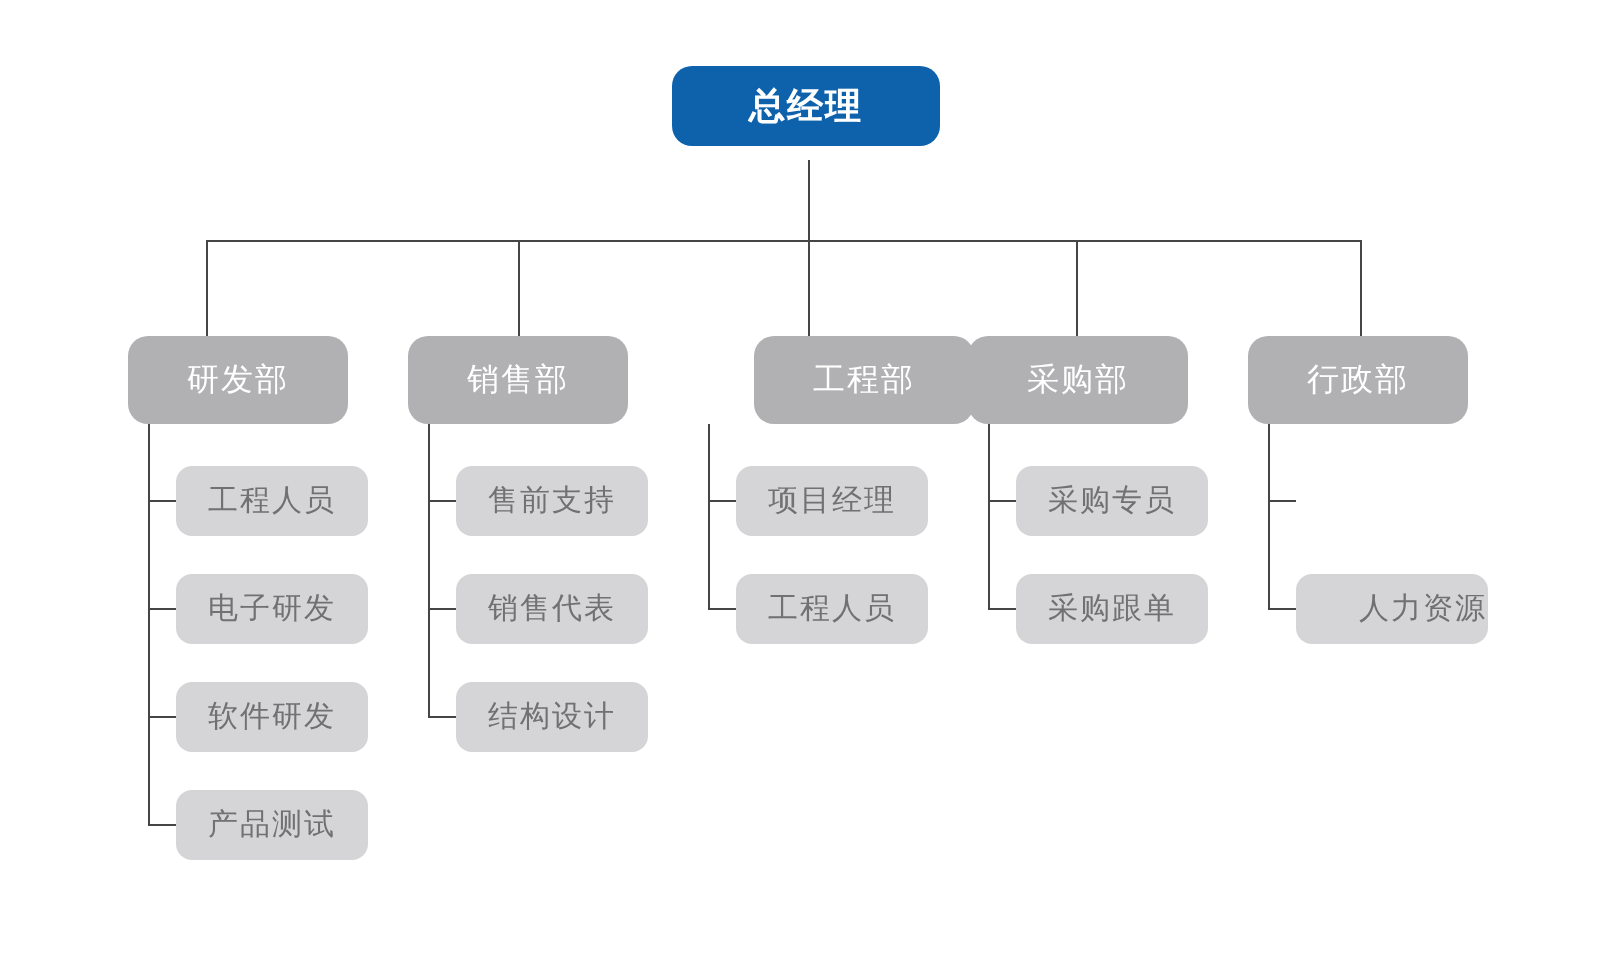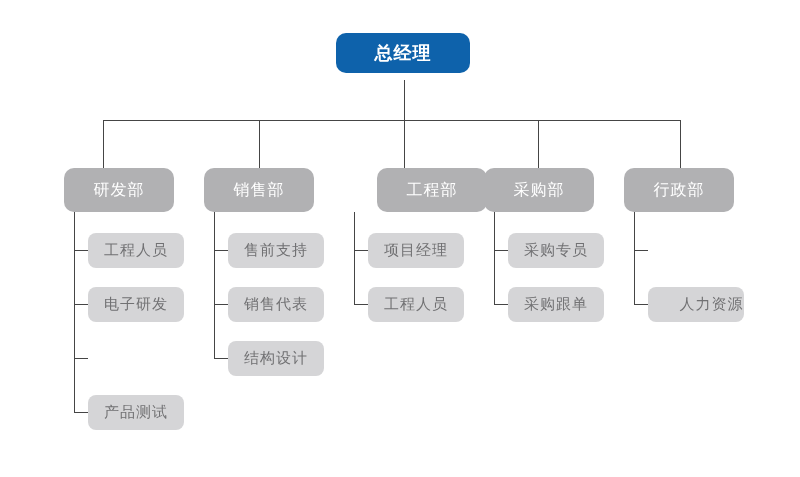--- a/index.html
+++ b/index.html
@@ -55,20 +55,21 @@
   <div class="node box-root" style="left:336px; top:33px;">总经理</div>
 
   <div class="node box-dept" style="left:64px; top:168px;">研发部</div>
   <div class="node box-dept" style="left:204px; top:168px;">销售部</div>
   <div class="node box-dept" style="left:344px; top:168px;margin-left:33px;">工程部</div>
   <div class="node box-dept" style="left:484px; top:168px;">采购部</div>
   <div class="node box-dept" style="left:624px; top:168px;">行政部</div>
 
   <div class="node box-leaf" style="left:88px; top:233px;">工程人员</div>
   <div class="node box-leaf" style="left:88px; top:287px;">电子研发</div>
+  <div class="node box-leaf" style="left:88px; top:341px;">软件研发</div>
   <div class="node box-leaf" style="left:228px; top:233px;">售前支持</div>
 
   <div class="node box-leaf" style="left:88px; top:395px;">产品测试</div>
   <div class="node box-leaf" style="left:228px; top:287px;">销售代表</div>
   <div class="node box-leaf" style="left:228px; top:341px;">结构设计</div>
 
   <div class="node box-leaf" style="left:368px; top:233px;">项目经理</div>
   <div class="node box-leaf" style="left:368px; top:287px;">工程人员</div>
 
   <div class="node box-leaf" style="left:508px; top:233px;">采购专员</div>

